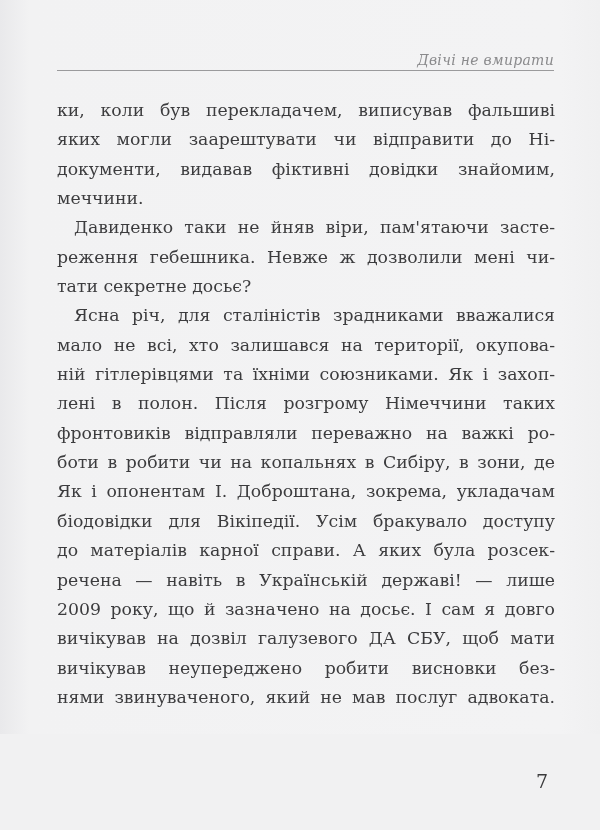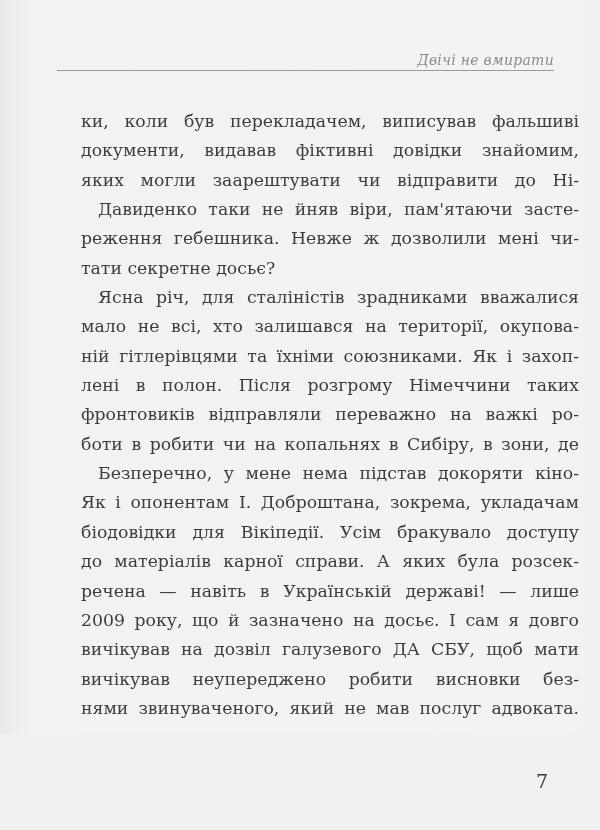--- a/index.html
+++ b/index.html
@@ -35,23 +35,22 @@
       font-style: italic;
       font-size: 14px;
       color: #8a8a8c;
       letter-spacing: 0.3px;
       position: relative;
       top: 0px;
     }
     .body-text {
       position: absolute;
       left: 57px;
-      top: 107px;
+      top: 96px;
       width: 498px;
-      margin-left: 24px;
     }
     .line {
       height: 29.35px;
       line-height: 29.35px;
       font-size: 17.3px;
       white-space: nowrap;
       text-align: justify;
       text-align-last: justify;
       color: #3c3c3e;
     }
@@ -75,41 +74,41 @@
 
 <div class="page">
   <div class="running-head">
     <span>Двічі не вмирати</span>
   </div>
 
   <div class="body-text">
 
     <div>
       <div class="line">ки, коли був перекладачем, виписував фальшиві</div>
+      <div class="line">яких могли заарештувати чи відправити до Ні-</div>
       <div class="line">документи, видавав фіктивні довідки знайомим,</div>
-      <div class="line">яких могли заарештувати чи відправити до Ні-</div>
+      <div class="line last">меччини.</div>
     </div>
 
     <div>
       <div class="line indent">Давиденко таки не йняв віри, пам'ятаючи засте-</div>
       <div class="line">реження гебешника. Невже ж дозволили мені чи-</div>
       <div class="line last">тати секретне досьє?</div>
     </div>
 
     <div>
       <div class="line indent">Ясна річ, для сталіністів зрадниками вважалися</div>
       <div class="line">мало не всі, хто залишався на території, окупова-</div>
       <div class="line">ній гітлерівцями та їхніми союзниками. Як і захоп-</div>
       <div class="line">лені в полон. Після розгрому Німеччини таких</div>
       <div class="line">фронтовиків відправляли переважно на важкі ро-</div>
       <div class="line">боти в робити чи на копальнях в Сибіру, в зони, де</div>
     </div>
 
     <div>
-      <div class="line indent">Безперечно, у мене нема підстав докоряти кіно-</div>
       <div class="line">Як і опонентам І. Доброштана, зокрема, укладачам</div>
       <div class="line">біодовідки для Вікіпедії. Усім бракувало доступу</div>
       <div class="line">до матеріалів карної справи. А яких була розсек-</div>
       <div class="line">речена — навіть в Українській державі! — лише</div>
       <div class="line">2009 року, що й зазначено на досьє. І сам я довго</div>
       <div class="line">вичікував на дозвіл галузевого ДА СБУ, щоб мати</div>
       <div class="line">вичікував неупереджено робити висновки без-</div>
       <div class="line">нями звинуваченого, який не мав послуг адвоката.</div>
     </div>
   </div>

